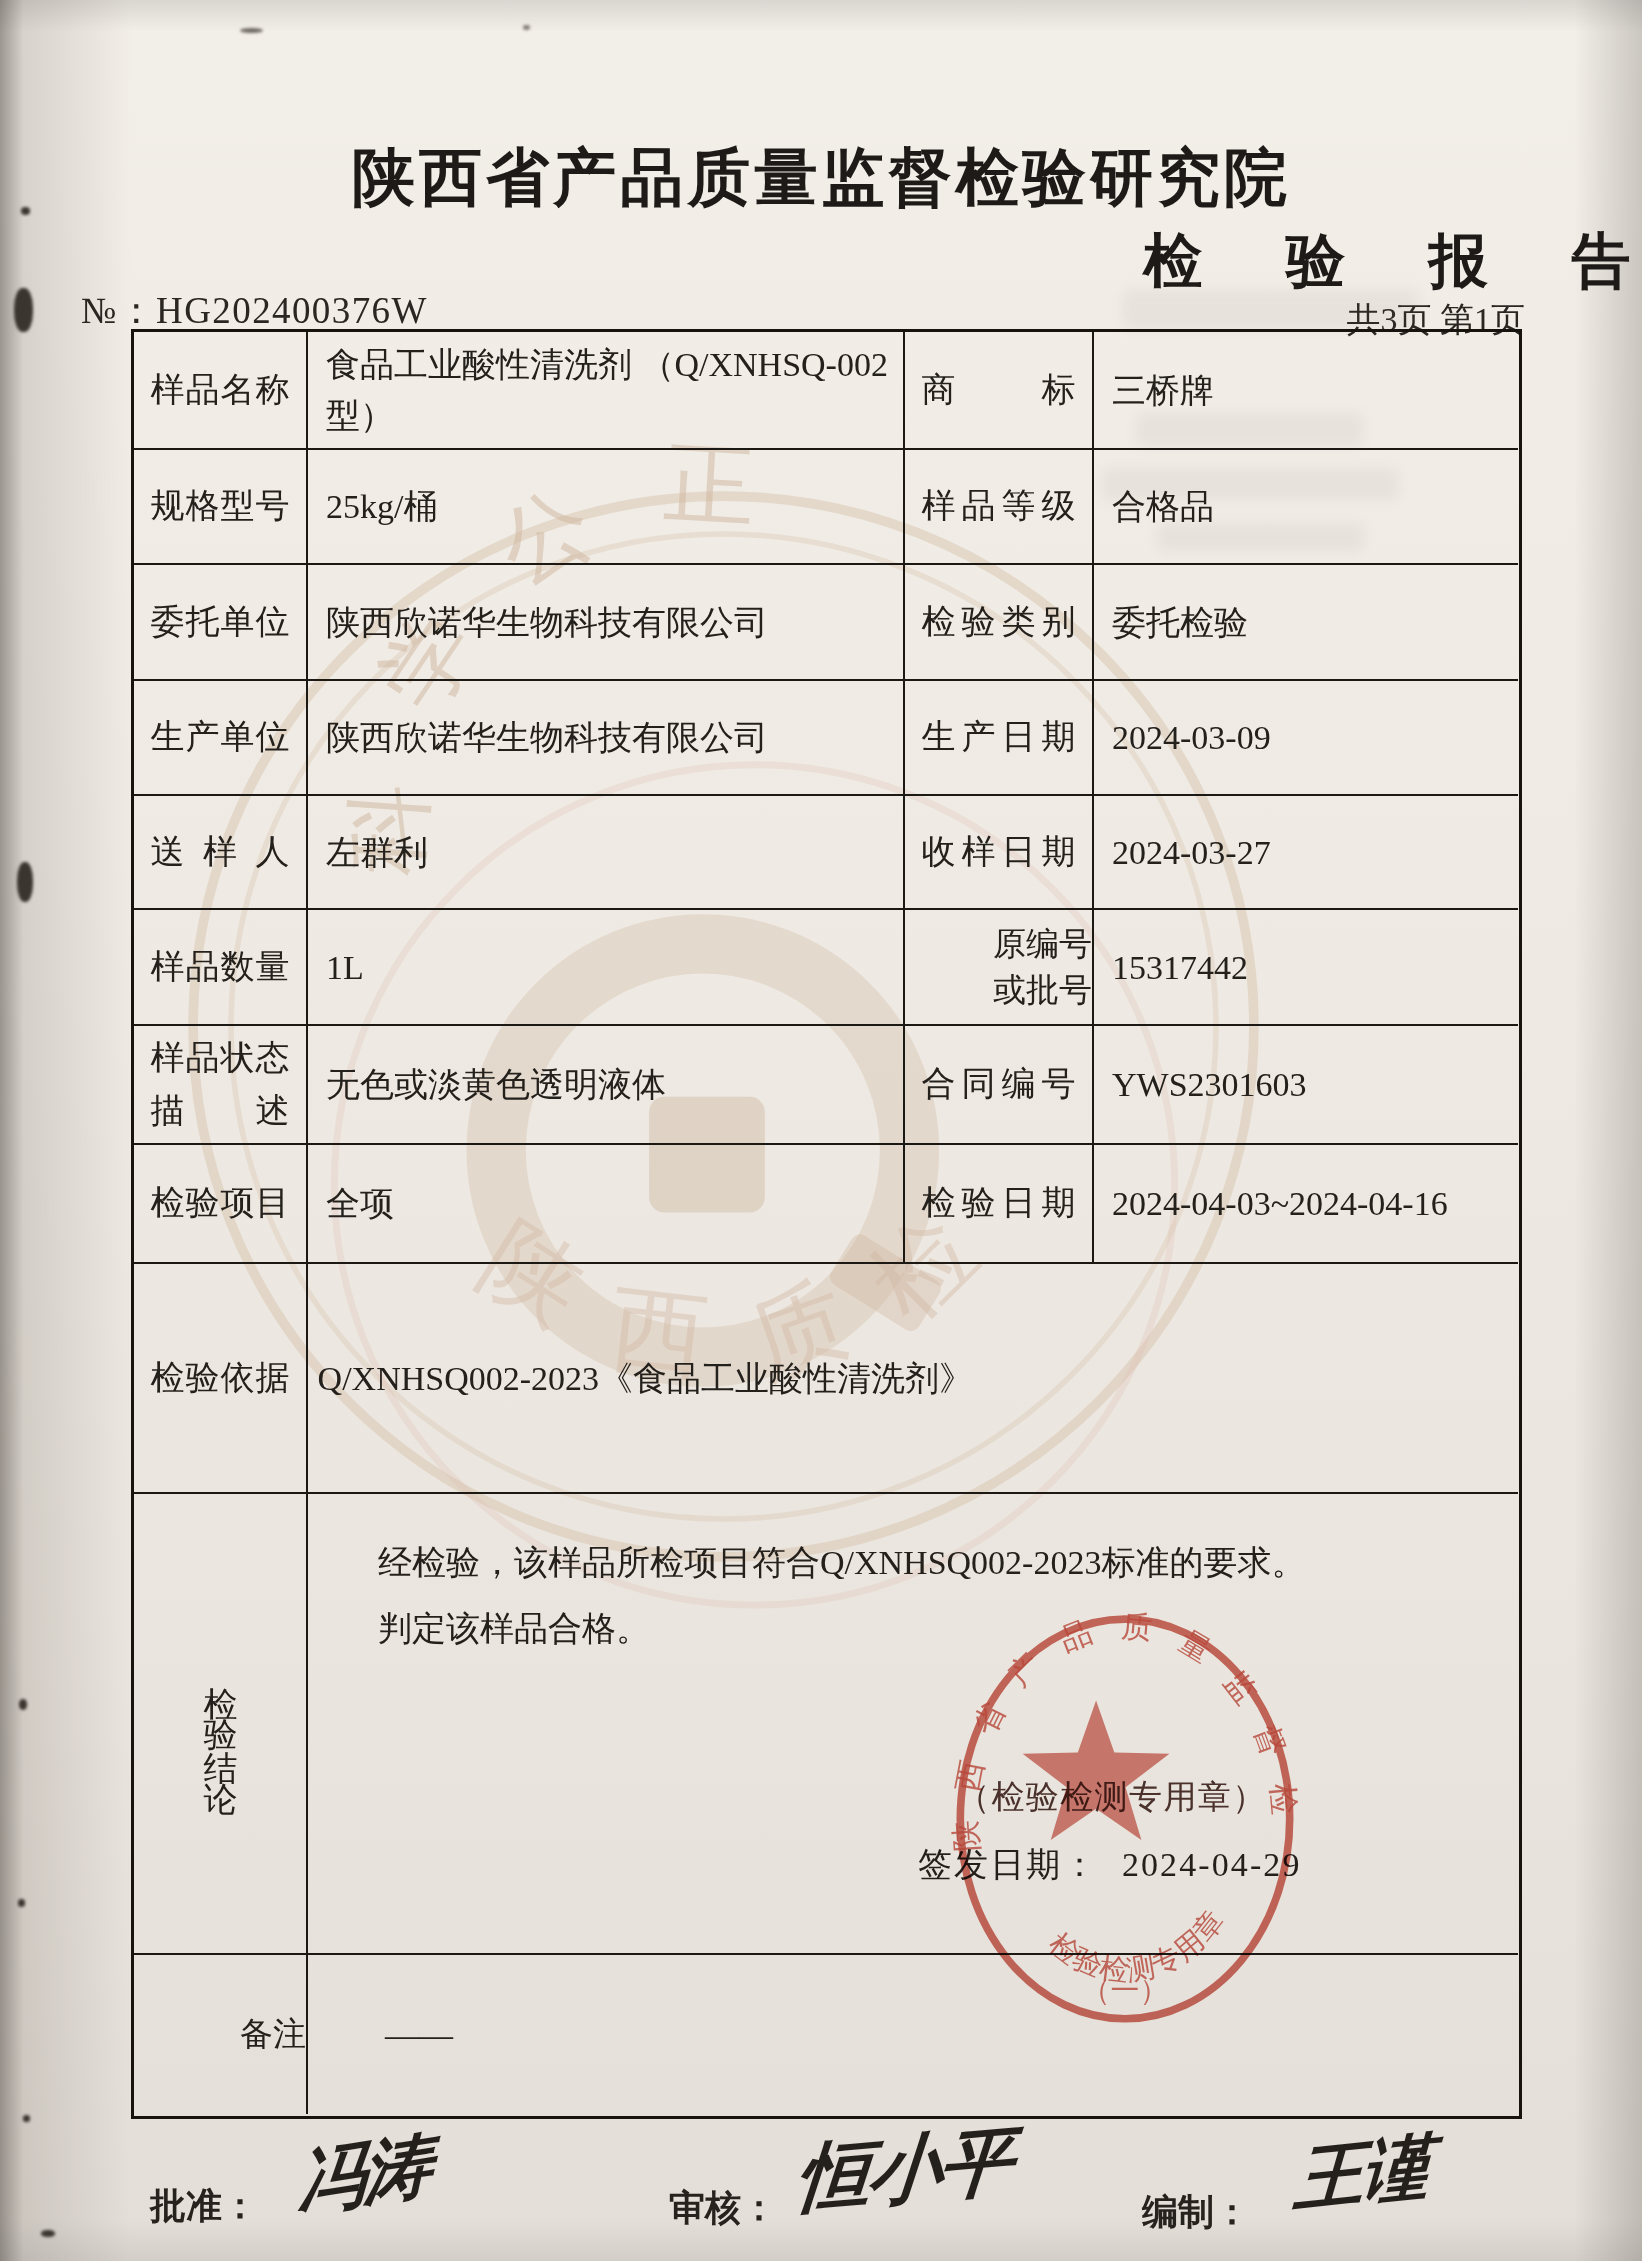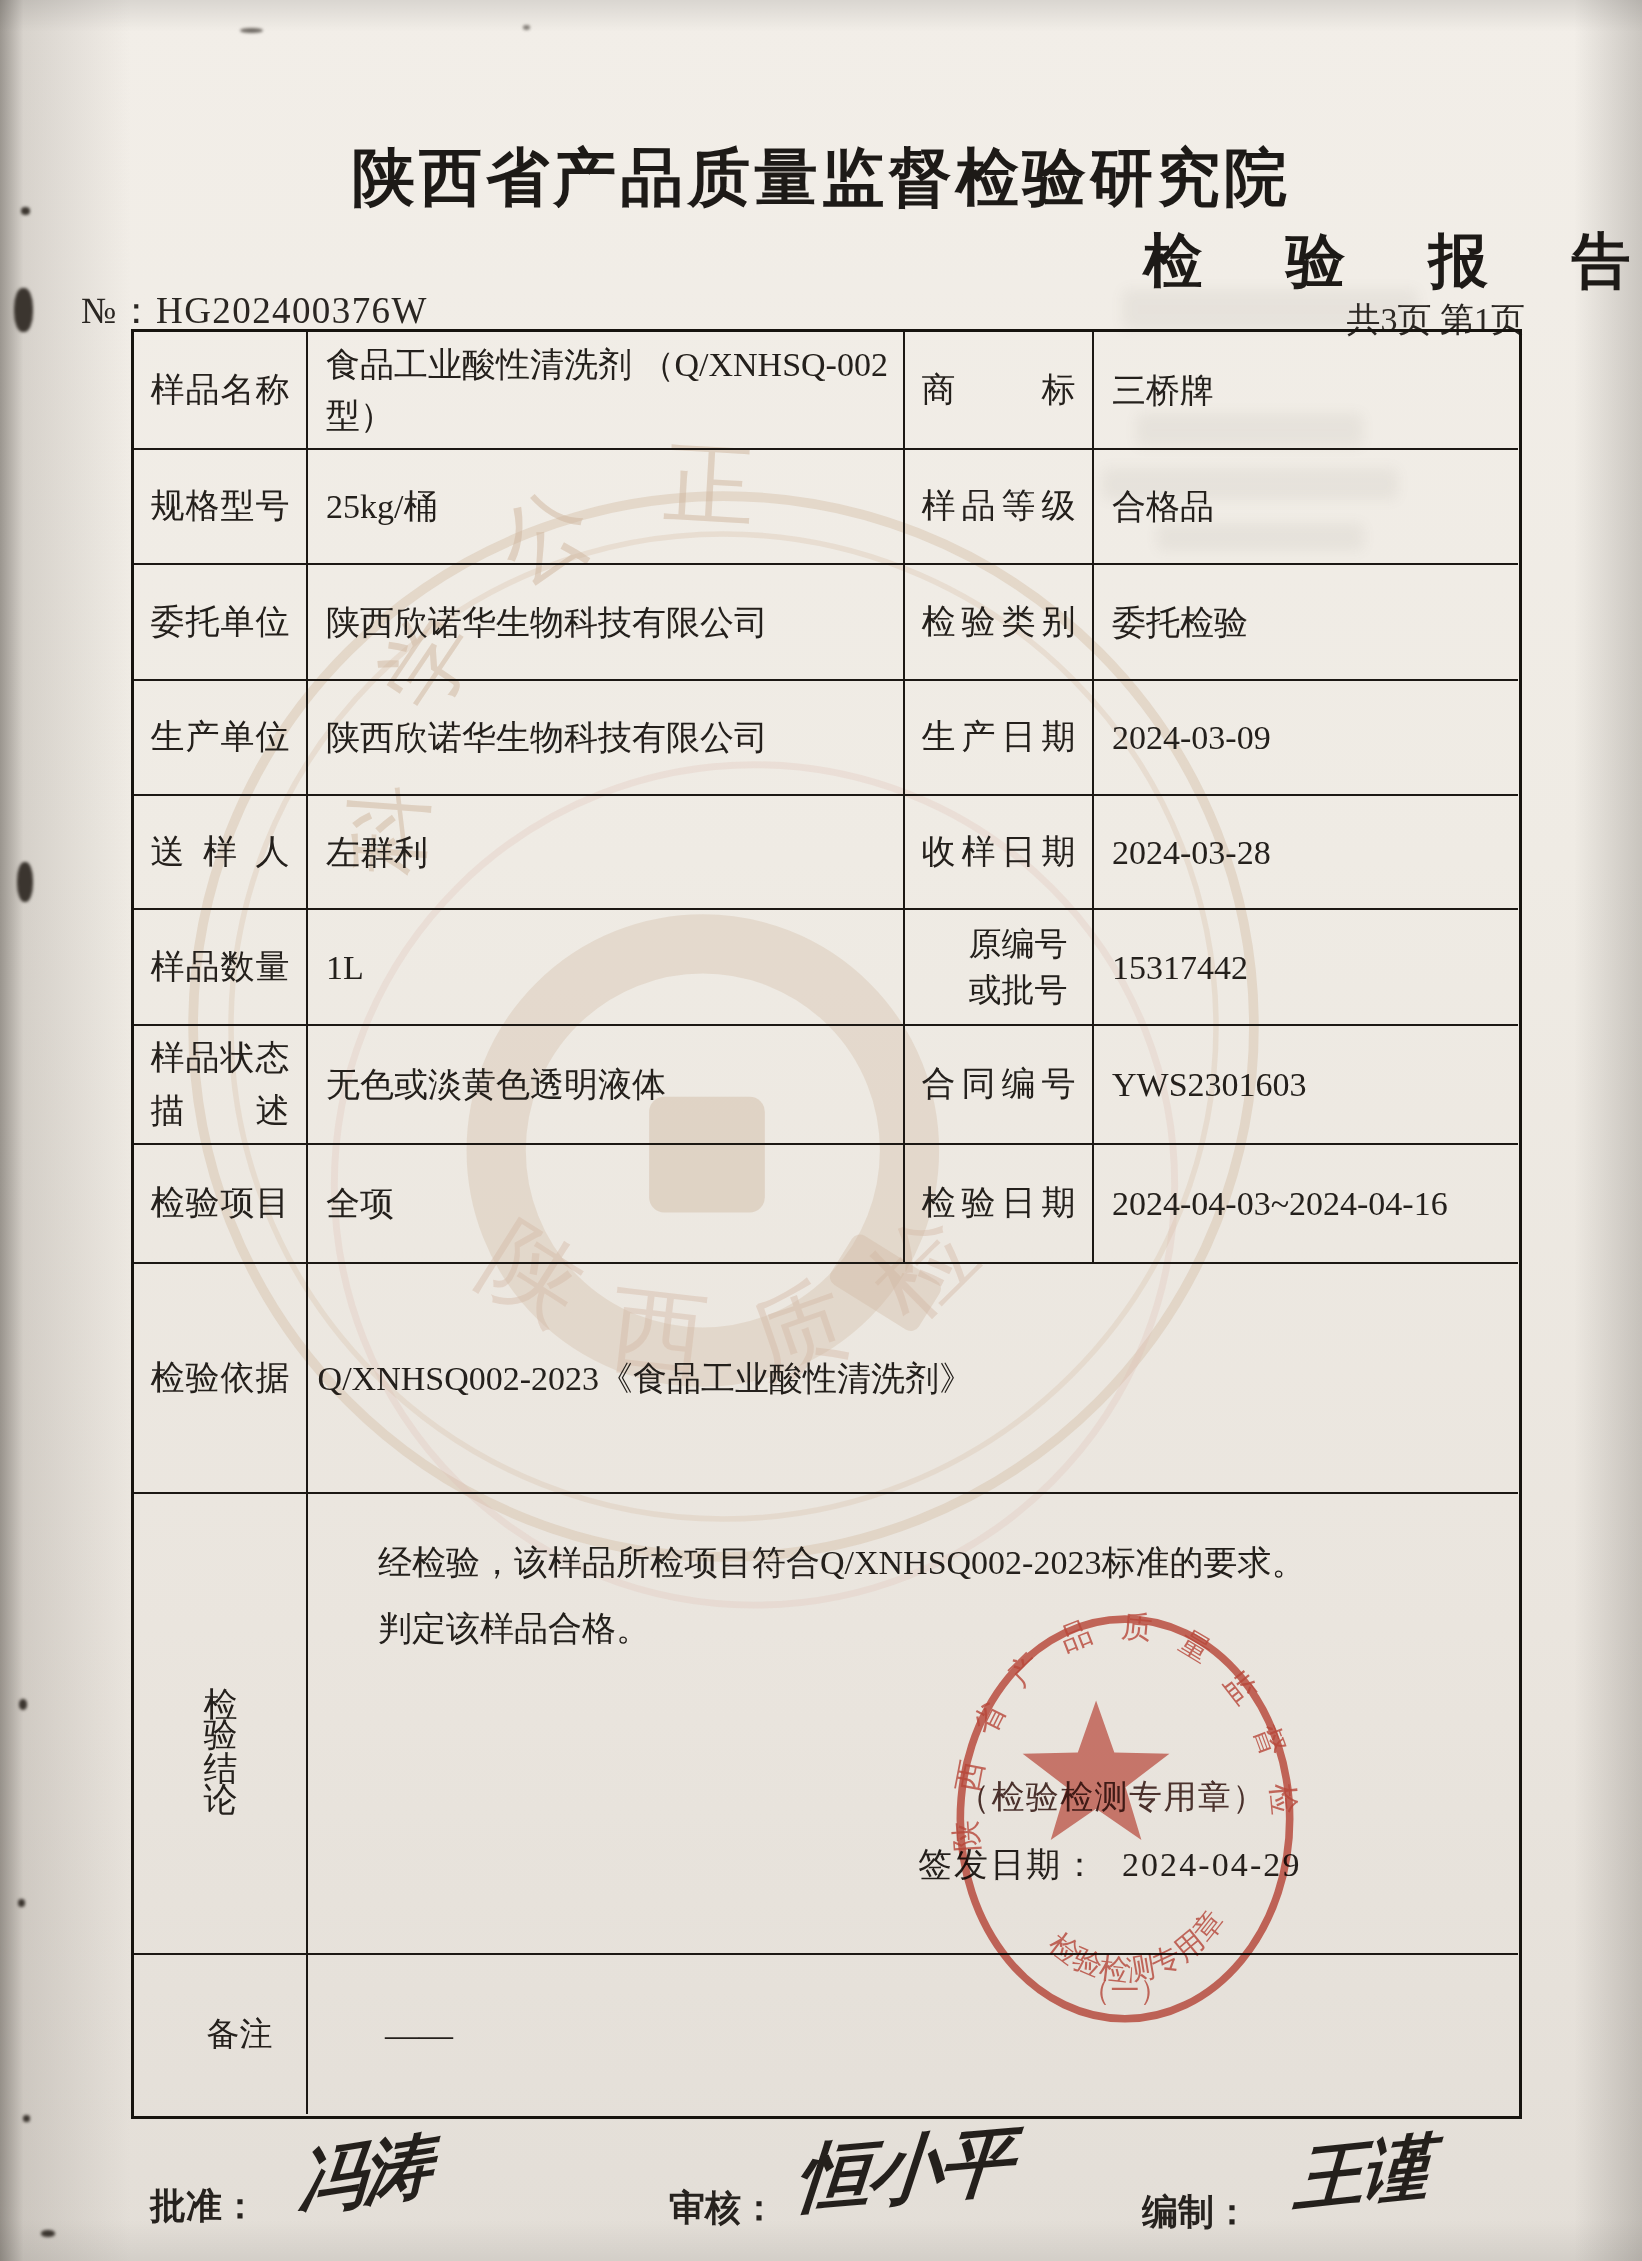--- a/index.html
+++ b/index.html
@@ -33,21 +33,21 @@
   }
   .cell{border-right:2.1px solid #1c1814;border-bottom:2.8px solid #1c1814;
     display:flex;flex-direction:column;justify-content:center;position:relative;
     box-sizing:border-box;}
   .cell.nr{border-right:none;}
   .cell.nb{border-bottom:none;}
   .just{display:block;width:100%;box-sizing:border-box;padding:0 16.5px;
     font-size:34px;line-height:1.55;text-align:justify;text-align-last:justify;
     white-space:pre-line;}
   .plain{display:block;width:100%;box-sizing:border-box;padding-left:39px;
-    font-size:33px;line-height:1.4;white-space:pre-line;text-align:center;}
+    font-size:33px;line-height:1.4;white-space:pre-line;text-align:right;}
   .val{display:block;width:100%;box-sizing:border-box;padding:0 13.8px 0 18px;
     font-size:34px;line-height:1.5;white-space:normal;}
   .vert{writing-mode:vertical-rl;text-orientation:upright;margin:0 auto;
     font-size:34px;letter-spacing:32px;}
   .concl-text{display:block;box-sizing:border-box;padding:36px 48px 0 70px;
     font-size:34px;line-height:1.95;white-space:pre-line;}
   .stamp-caption{position:absolute;left:649px;top:281px;font-size:33px;color:#4a312c;letter-spacing:1.4px;}
   .issue-line{position:absolute;left:610px;top:348px;font-size:34px;color:#241f1b;letter-spacing:2.1px;}
   .issue-line .d{margin-left:23.4px;}
   
@@ -158,21 +158,21 @@
     <div class="cell" style="grid-area:5/1">
         <span class="just">送样人</span>
       </div>
     <div class="cell" style="grid-area:5/2">
         <span class="val">左群利</span>
       </div>
     <div class="cell" style="grid-area:5/3">
         <span class="just">收样日期</span>
       </div>
     <div class="cell nr" style="grid-area:5/4">
-        <span class="val">2024-03-28</span>
+        <span class="val">2024-03-27</span>
       </div>
 
     <div class="cell" style="grid-area:6/1">
         <span class="just">样品数量</span>
       </div>
     <div class="cell" style="grid-area:6/2">
         <span class="val">1L</span>
       </div>
     <div class="cell" style="grid-area:6/3">
         <span class="plain">原编号

